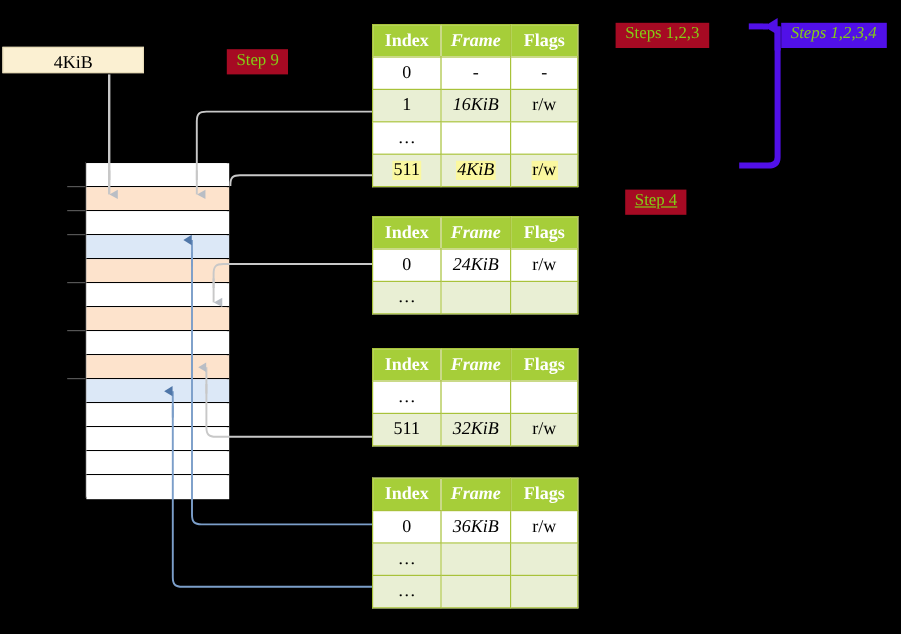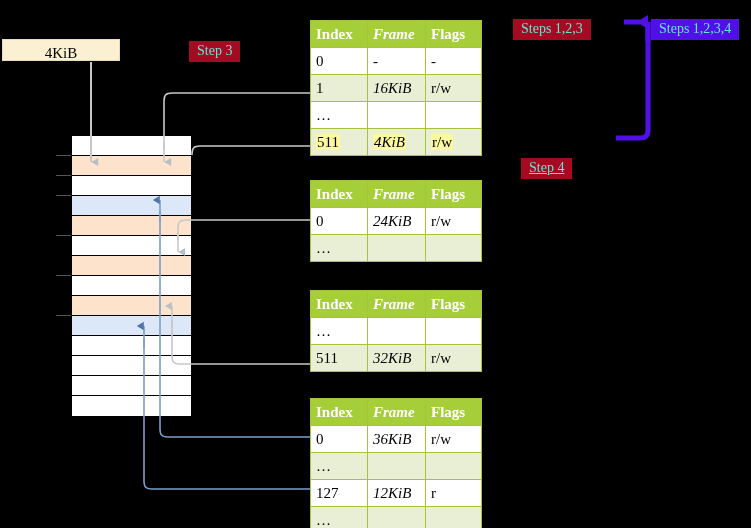--- a/index.html
+++ b/index.html
@@ -24,21 +24,21 @@
     background: #ffffff;
     font-size: 15px;
     color: #000000;
     table-layout: fixed;
   }
   .ptable th, .ptable td {
     border: 1px solid #a8c23a;
     padding: 1px 5px;
     height: 27px;
     vertical-align: middle;
-    text-align: left;
+    text-align: center;
     font-weight: normal;
     line-height: 1;
     overflow: hidden;
     white-space: nowrap;
   }
   .ptable th {
     background: #a6ce39;
     color: #ffffff;
     font-weight: bold;
     font-size: 15px;
@@ -46,21 +46,21 @@
   .ptable tr.alt td { background: #e9efd4; }
   .ptable tr.plain td { background: #ffffff; }
   .ptable .col-i { width: 57px; }
   .ptable .col-f { width: 58px; font-style: italic; }
   .ptable .col-g { width: 56px; }
   .hl { background: #fbf8a0; padding: 0 1px; }
 
   
   .badge {
     position: absolute;
-    color: #5eead4;
+    color: #84cc16;
     font-size: 14px;
     padding: 3px 8px 4px 8px;
     white-space: nowrap;
     line-height: 1;
     text-align: right;
   }
   .badge-red { background: #a60a23; }
   .badge-blue { background: #5110e8; }
 
   
@@ -141,23 +141,23 @@
   <div id="ticks">
       <div class="tick" style="top: 155px;"></div>
       <div class="tick" style="top: 175px;"></div>
       <div class="tick" style="top: 195px;"></div>
       <div class="tick" style="top: 235px;"></div>
       <div class="tick" style="top: 275px;"></div>
       <div class="tick" style="top: 315px;"></div>
     </div>
 
   <div id="badges">
-      <div class="badge badge-red" style="left: 189px; top: 41px;">Step 3</div>
+      <div class="badge badge-red" style="left: 189px; top: 41px;">Step 9</div>
       <div class="badge badge-red" style="left: 513px; top: 19px;">Steps 1,2,3</div>
-      <div class="badge badge-blue" style="left: 651px; top: 19px;">Steps 1,2,3,4</div>
+      <div class="badge badge-blue" style="left: 651px; top: 19px; font-style: italic;">Steps 1,2,3,4</div>
       <div class="badge badge-red" style="left: 521px; top: 158px; text-decoration: underline;">Step 4</div>
     </div>
 
   <div id="tables">
       <table class="ptable" style="left: 310px; top: 20px;">
         <thead>
           <tr>
             <th class="col-i">Index</th>
             <th class="col-f">Frame</th>
             <th class="col-g">Flags</th>
@@ -239,25 +239,20 @@
         <tbody>
           <tr class="plain">
             <td class="col-i">0</td>
             <td class="col-f">36KiB</td>
             <td class="col-g">r/w</td>
           </tr>
           <tr class="alt">
             <td class="col-i">…</td>
             <td class="col-f"></td>
             <td class="col-g"></td>
-          </tr>
-          <tr class="plain">
-            <td class="col-i">127</td>
-            <td class="col-f">12KiB</td>
-            <td class="col-g">r</td>
           </tr>
           <tr class="alt">
             <td class="col-i">…</td>
             <td class="col-f"></td>
             <td class="col-g"></td>
           </tr>
         </tbody>
       </table>
     </div>
 

